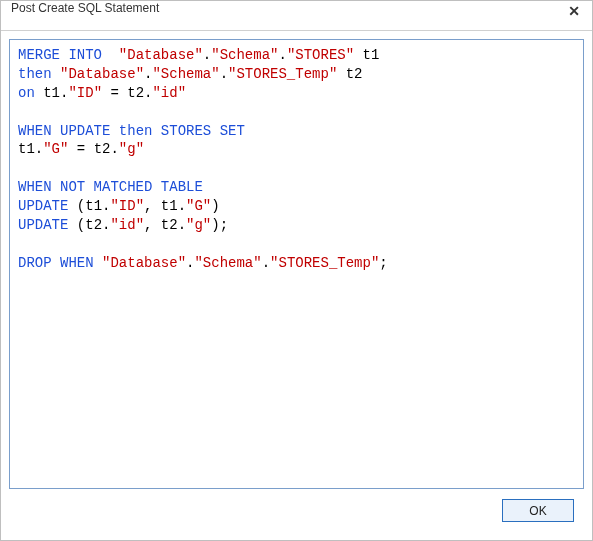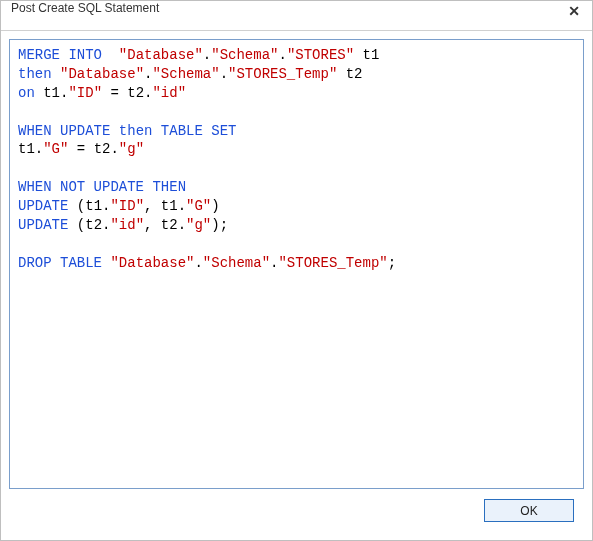--- a/index.html
+++ b/index.html
@@ -60,21 +60,21 @@
     }
     .kw { color: #1d4ed8; }
     .str { color: #c00000; }
     .buttons {
       display: flex;
       justify-content: flex-end;
       gap: 6px;
       padding: 10px 10px 10px 0;
     }
     .btn {
-      width: 90px;
+      width: 72px;
       height: 23px;
       font-size: 12px;
       background: #e9e9e9;
       border: 1px solid #aeaeae;
       cursor: pointer;
       display: flex;
       align-items: center;
       justify-content: center;
       color: #222;
     }
@@ -91,25 +91,25 @@
     <span class="title">Post Create SQL Statement</span>
     <span class="close-btn">
       <span>✕</span>
     </span>
   </div>
   <div class="content">
     <div class="editor" id="editor"><span><span class="kw">MERGE INTO</span><span></span><span>  </span><span class="str">"Database"</span><span>.</span><span class="str">"Schema"</span><span>.</span><span class="str">"STORES"</span><span> t1</span></span>
 <span><span class="kw">then</span><span> </span><span class="str">"Database"</span><span>.</span><span class="str">"Schema"</span><span>.</span><span class="str">"STORES_Temp"</span><span> t2</span></span>
 <span><span class="kw">on</span><span> t1.</span><span class="str">"ID"</span><span> = t2.</span><span class="str">"id"</span></span>
 <span></span>
-<span><span class="kw">WHEN UPDATE</span><span> </span><span class="kw">then</span><span> </span><span class="kw">TABLE SET</span></span>
+<span><span class="kw">WHEN UPDATE</span><span> </span><span class="kw">then</span><span> </span><span class="kw">STORES SET</span></span>
 <span><span>t1.</span><span class="str">"G"</span><span> = t2.</span><span class="str">"g"</span></span>
 <span></span>
-<span><span class="kw">WHEN NOT UPDATE THEN</span></span>
+<span><span class="kw">WHEN NOT MATCHED TABLE</span></span>
 <span><span class="kw">UPDATE</span><span> (t1.</span><span class="str">"ID"</span><span>, t1.</span><span class="str">"G"</span><span>)</span></span>
 <span><span class="kw">UPDATE</span><span> (t2.</span><span class="str">"id"</span><span>, t2.</span><span class="str">"g"</span><span>);</span></span>
 <span></span>
-<span><span class="kw">DROP TABLE</span><span> </span><span class="str">"Database"</span><span>.</span><span class="str">"Schema"</span><span>.</span><span class="str">"STORES_Temp"</span><span>;</span></span></div>
+<span><span class="kw">DROP WHEN</span><span> </span><span class="str">"Database"</span><span>.</span><span class="str">"Schema"</span><span>.</span><span class="str">"STORES_Temp"</span><span>;</span></span></div>
     <div class="buttons">
       <button class="btn primary">OK</button>
     </div>
   </div>
 </div>
 
 </body></html>

